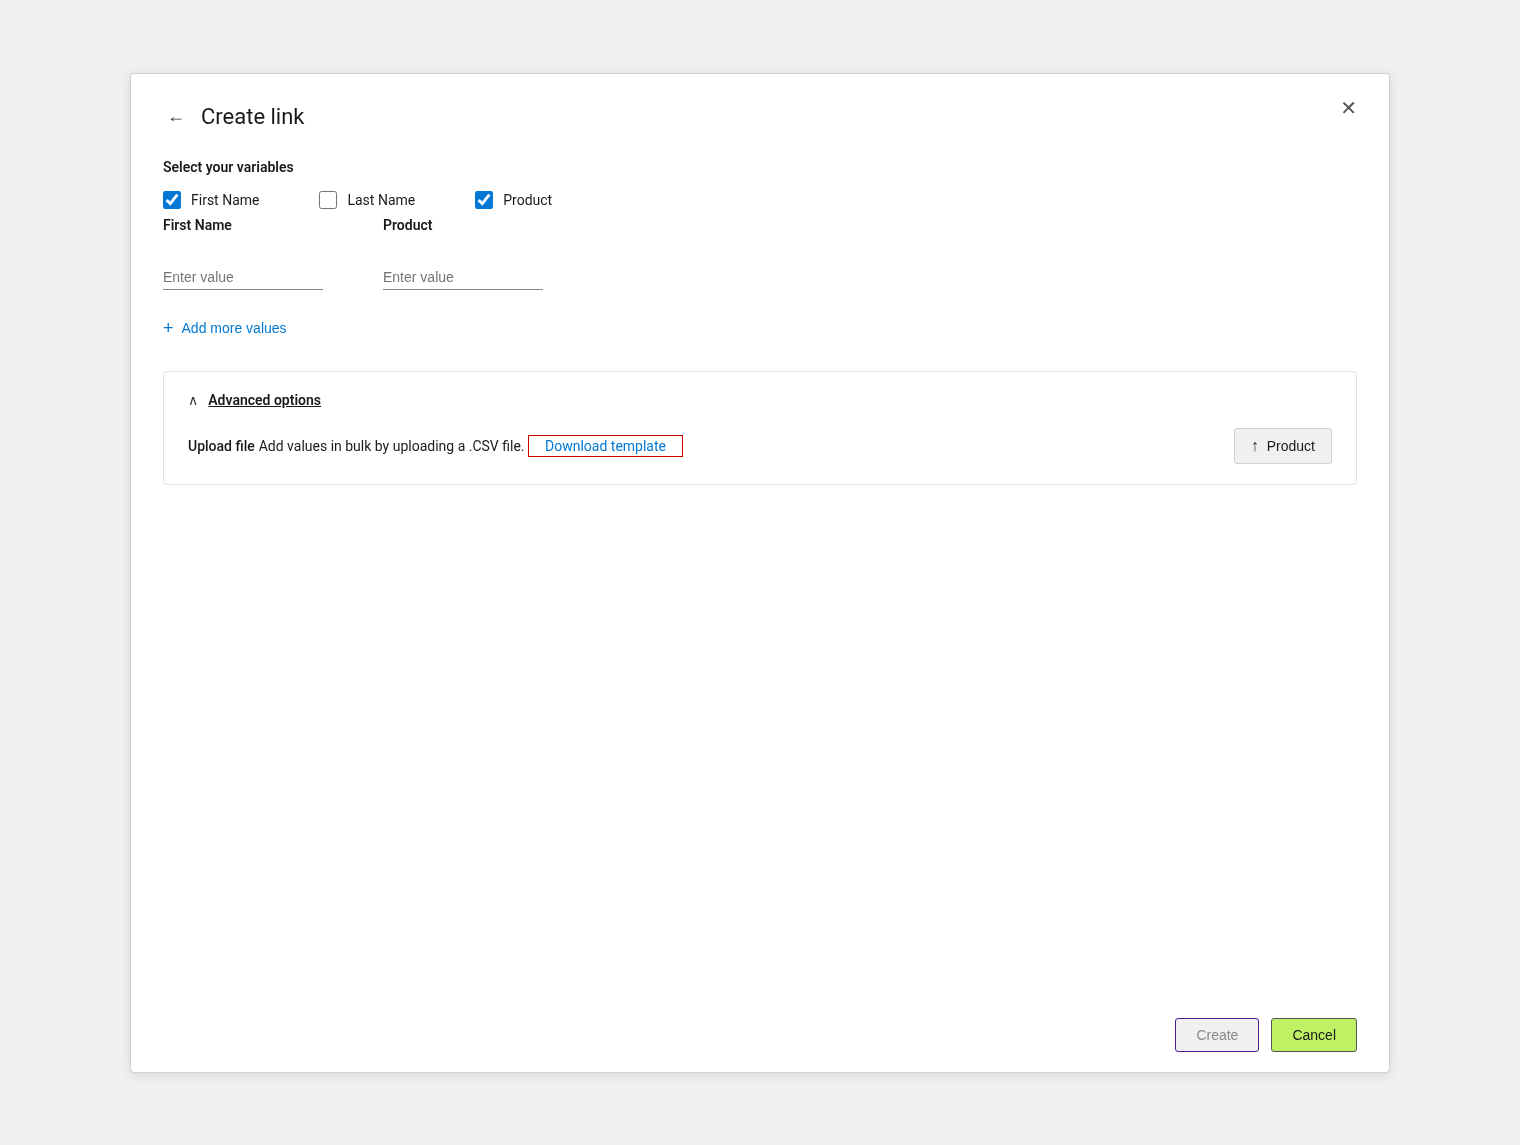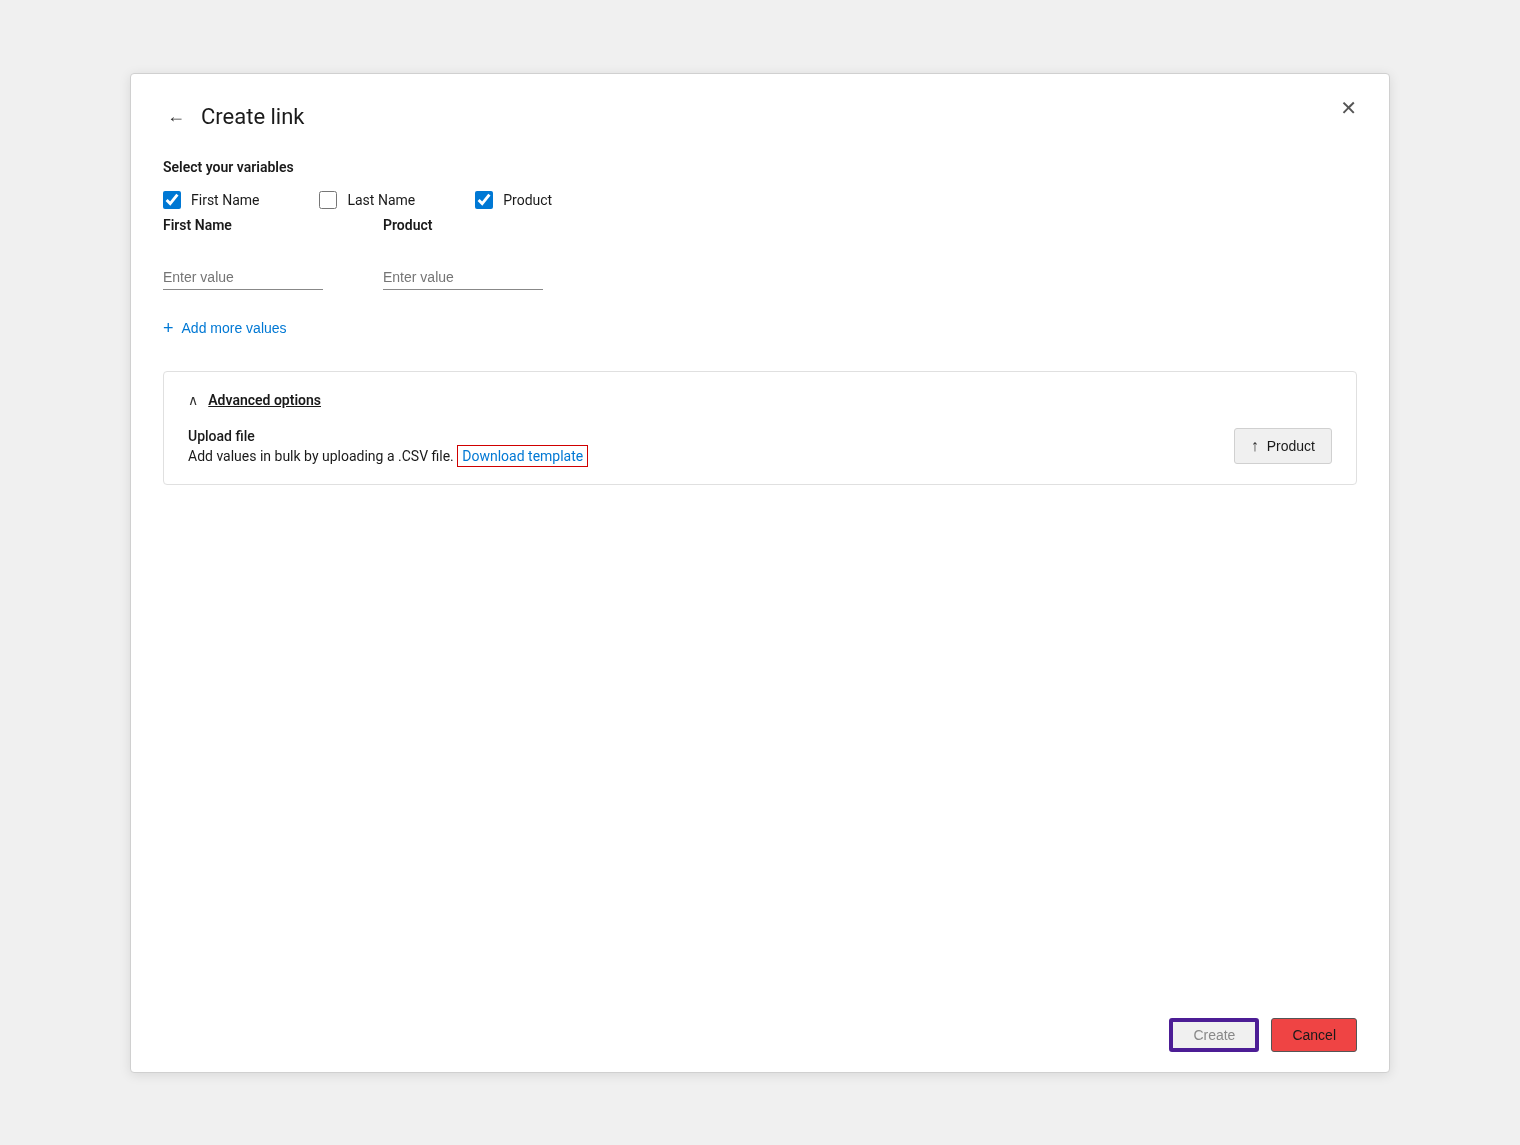--- a/index.html
+++ b/index.html
@@ -188,42 +188,41 @@
     }
 
     .upload-row {
       display: flex;
       align-items: center;
       justify-content: space-between;
     }
 
     .upload-text-area {
       display: flex;
-      flex-direction: column;
       gap: 4px;
       justify-content: space-between;
     }
 
     .upload-title {
       font-size: 14px;
       font-weight: 500;
       color: #1a1a1a;
     }
 
     .upload-description {
       font-size: 14px;
       color: #1a1a1a;
     }
 
     .download-link {
       color: #0078d4;
       text-decoration: none;
       font-size: 14px;
       border: 1px solid #d00000;
-      padding: 2px 4px;
+      padding: 2px 16px;
     }
 
     .upload-button {
       display: flex;
       align-items: center;
       gap: 8px;
       background: #f0f0f0;
       border: 1px solid #d0d0d0;
       border-radius: 3px;
       padding: 8px 16px;
@@ -240,30 +239,30 @@
     .dialog-footer {
       position: absolute;
       bottom: 20px;
       right: 32px;
       display: flex;
       gap: 12px;
     }
 
     .btn-create {
       background: #f0f0f0;
-      border: 4px solid #4c1d95;
+      border: 1px solid #4c1d95;
       border-radius: 3px;
       padding: 0 20px;
       font-size: 14px;
       color: #888;
       cursor: pointer;
     }
 
     .btn-cancel {
-      background: #ef4444;
+      background: #bef264;
       border: 1px solid #555;
       border-radius: 3px;
       padding: 8px 20px;
       font-size: 14px;
       color: #1a1a1a;
       cursor: pointer;
       font-weight: 500;
     }
   </style>
 </head>

